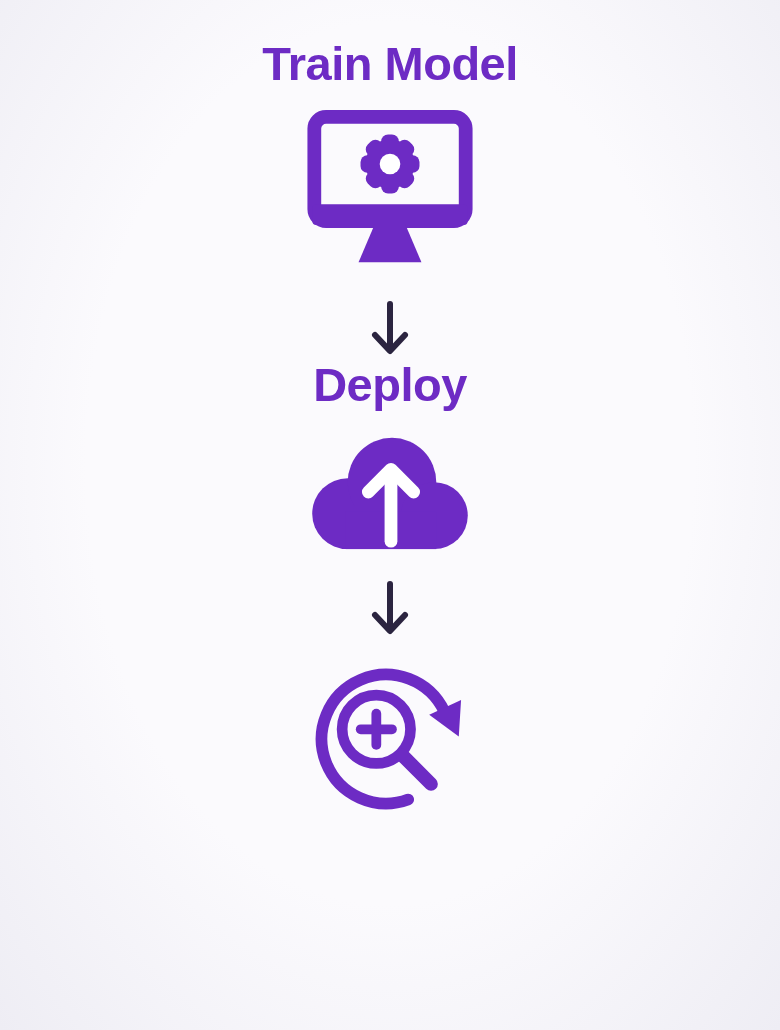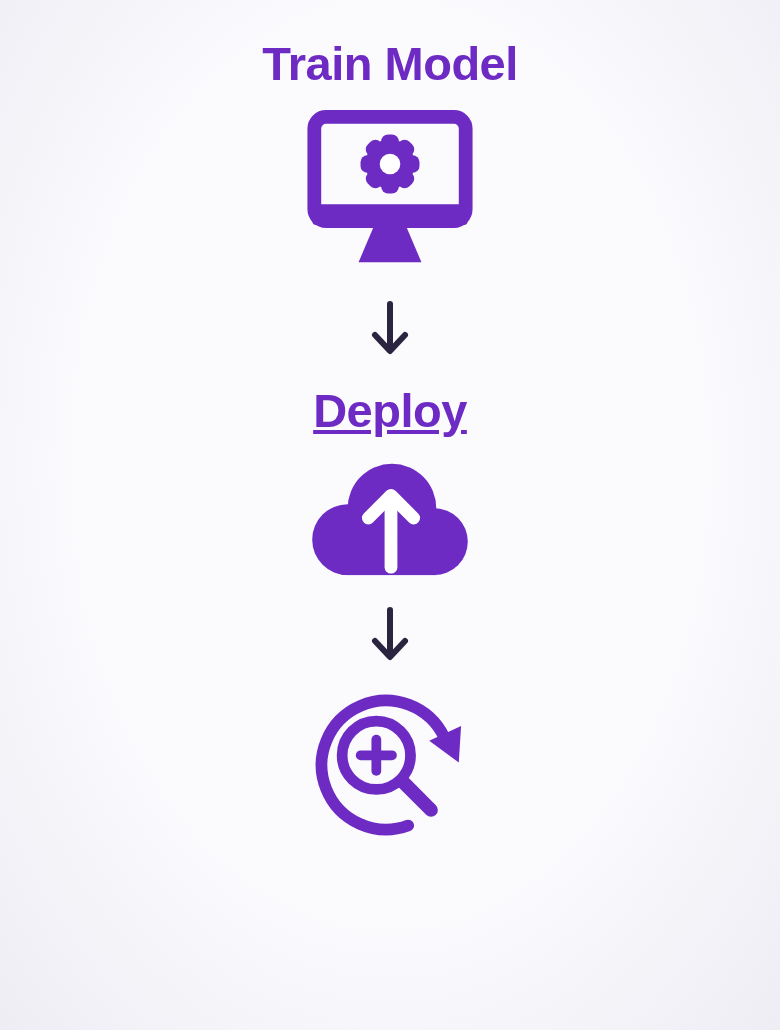--- a/index.html
+++ b/index.html
@@ -18,21 +18,21 @@
     width:780px;height:1022px;
     display:flex;flex-direction:column;align-items:center;
     padding-top:30px;box-sizing:border-box;
   }
   .step-title{
     color:var(--accent);
     font-size:47px;font-weight:700;line-height:1.12;
     margin:0;text-align:center;letter-spacing:-0.5px;
   }
   .t1{margin-top:8px;}
-  .t2{margin-top:26px;text-decoration:underline;}
+  .t2{}
   .t3{margin-top:28px;max-width:470px;}
   .icon{color:var(--accent);display:block;}
   .i1{margin-top:16px;}
   .i2{margin-top:16px;}
   .i3{margin-top:18px;}
   .down-arrow{display:block;color:var(--arrow);}
   .a1{margin-top:20px;}
   .a2{margin-top:24px;}
 </style>
 </head>

